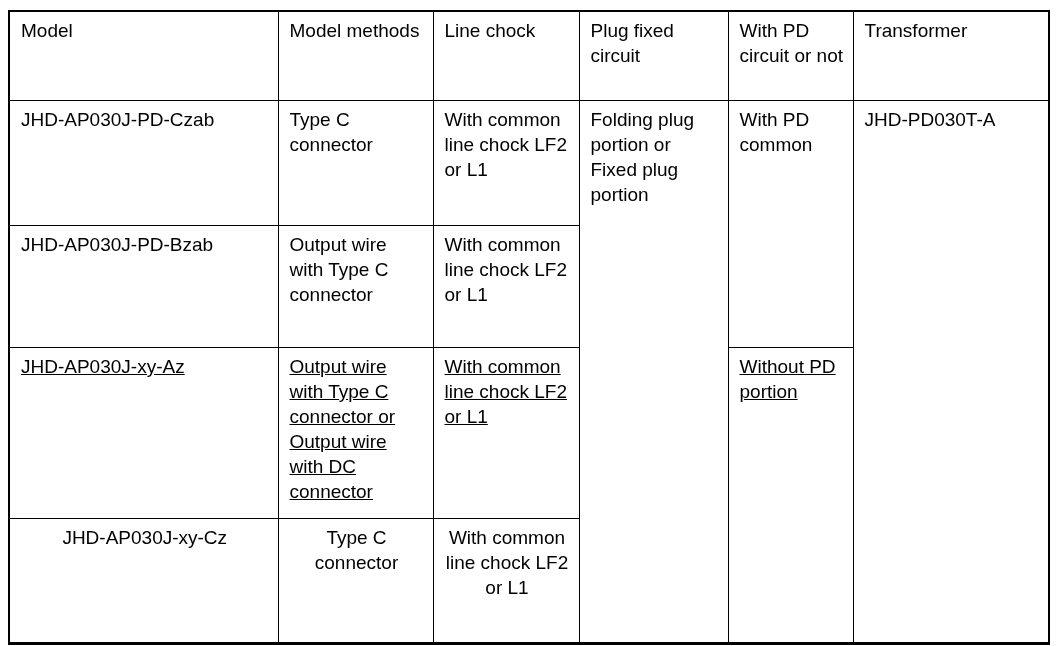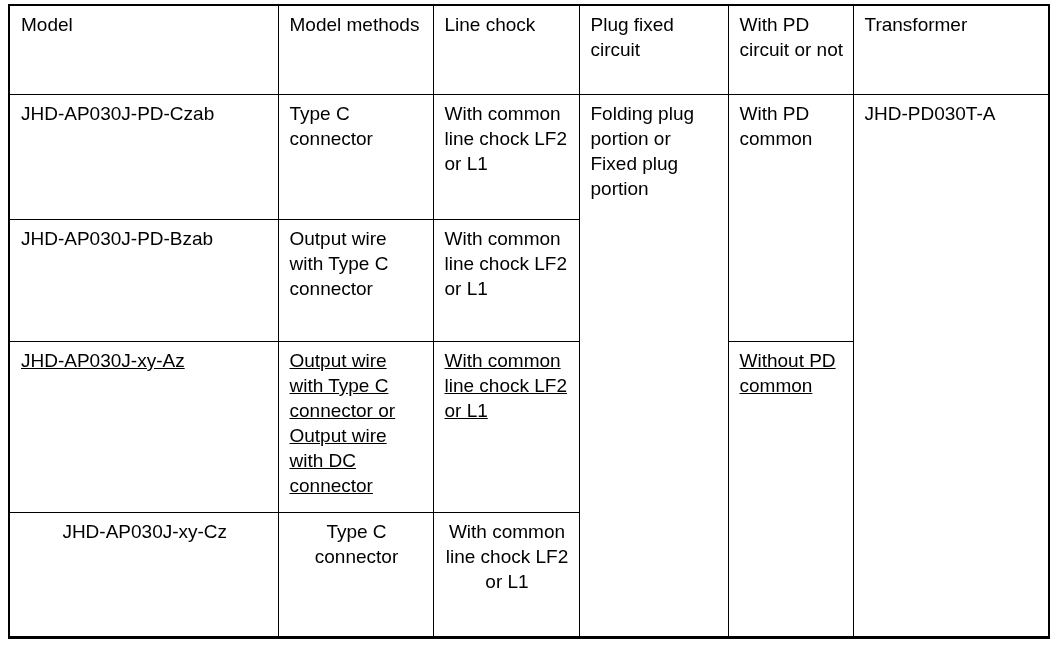--- a/index.html
+++ b/index.html
@@ -11,21 +11,21 @@
     width: 1058px;
     height: 646px;
     font-family: "Liberation Sans", sans-serif;
     color: #000000;
     overflow: hidden;
   }
 
   #spec-table-wrap {
     position: absolute;
     left: 8px;
-    top: 4px;
+    top: 10px;
     width: 1040px;
   }
 
   table.spec-table {
     border-collapse: collapse;
     table-layout: fixed;
     width: 1040px;
     border-left: 2px solid #000;
     border-top: 2px solid #000;
     border-right: 2px solid #000;
@@ -133,21 +133,21 @@
         <td>
           <span class="cell-text">JHD-AP030J-xy-Az</span>
         </td>
         <td>
           <span class="cell-text">Output wire with Type C connector or Output wire with DC connector</span>
         </td>
         <td>
           <span class="cell-text">With common line chock LF2 or L1</span>
         </td>
         <td rowspan="2">
-          <span class="cell-text">Without PD common</span>
+          <span class="cell-text">Without PD portion</span>
         </td>
       </tr>
 
       <tr class="row-4">
         <td>
           <span class="cell-text">JHD-AP030J-xy-Cz</span>
         </td>
         <td>
           <span class="cell-text">Type C connector</span>
         </td>

